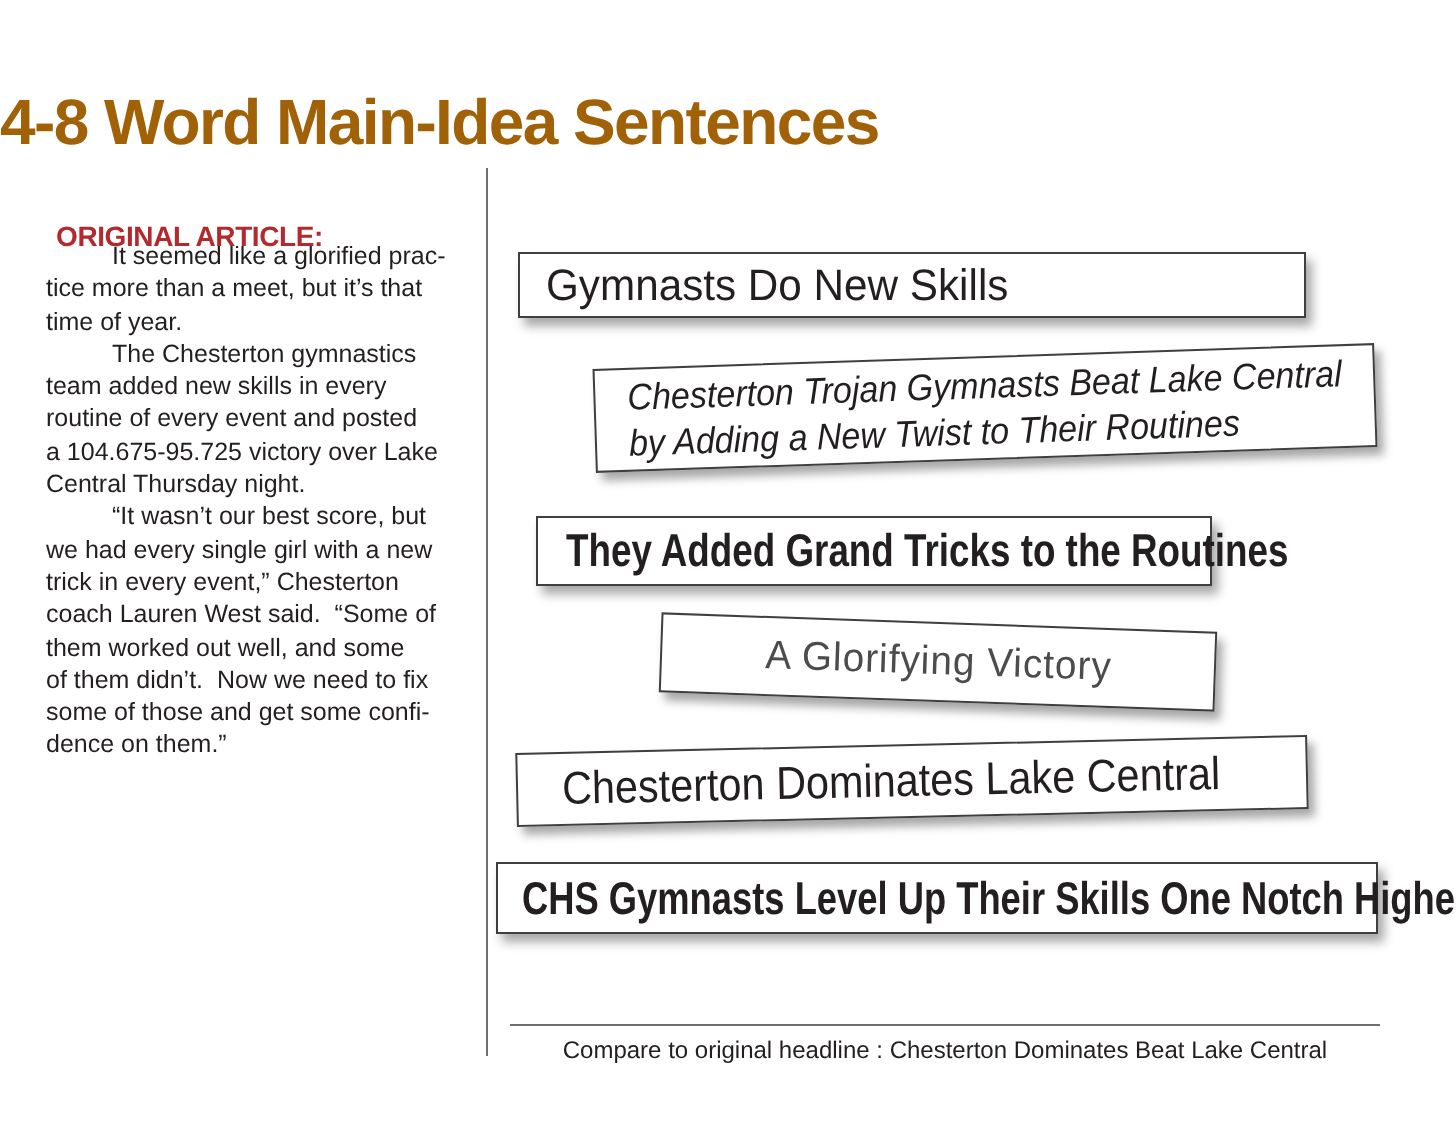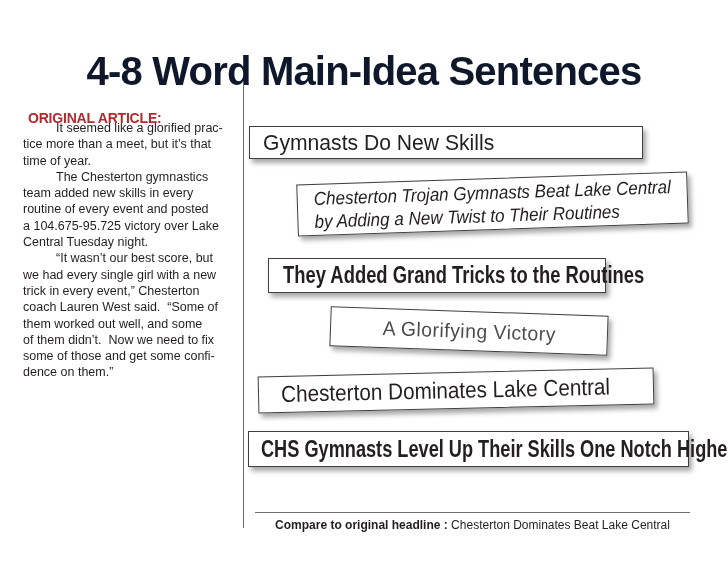--- a/index.html
+++ b/index.html
@@ -7,23 +7,23 @@
     position:relative;
     width:728px;height:563px;
     background:#ffffff;
     font-family:"Liberation Sans", sans-serif;
     color:#231f20;
     overflow:hidden;
   }
   
   #main-title{
     position:absolute;left:0;top:22px;width:728px;
-    text-align:center;
-    font-size:40px;font-weight:700;letter-spacing:-0.8px;
-    color:#0f172a;
+    text-align:left;
+    font-size:32px;font-weight:700;letter-spacing:-0.8px;
+    color:#a16207;
   }
   
   .section-header{
     position:absolute;
     font-size:14px;font-weight:700;
     color:#b32a2e;
     letter-spacing:-0.2px;
     white-space:nowrap;
   }
   #left-header{left:28px;top:86px;margin-top:24px;}
@@ -57,42 +57,42 @@
     box-sizing:border-box;
   }
   .box .txt{
     white-space:pre;
     transform-origin:left center;
     display:inline-block;
   }
   .style-bold{font-weight:700;}
   .style-italic{font-style:italic;}
   .style-light{color:#4c4c4c;}
-  .box1{left:249px;top:126px;width:394px;height:33px;padding-left:13px;font-size:22px;}
+  .box1{left:259px;top:126px;width:394px;height:33px;padding-left:13px;font-size:22px;}
   .box1 .txt{transform:scaleX(0.96);}
   .box2{left:297px;top:178px;width:391px;height:52px;padding-left:16px;
         font-size:18.5px;line-height:23px;transform:rotate(-1.9deg);}
   .box2 .txt{transform:scaleX(0.92);}
   .box3{left:268px;top:258px;width:338px;height:35px;padding-left:14px;font-size:23px;}
   .box3 .txt{transform:scaleX(0.80);}
   .box4{left:330px;top:311px;width:278px;height:40px;justify-content:center;
         font-size:20px;transform:rotate(2deg);}
   .box4 .txt{transform:scaleX(0.97);transform-origin:center;letter-spacing:0.5px;}
   .box5{left:258px;top:372px;width:396px;height:37px;padding-left:22px;
         font-size:23px;transform:rotate(-1.3deg);}
   .box5 .txt{transform:scaleX(0.90);}
   .box6{left:248px;top:431px;width:441px;height:36px;padding-left:12px;font-size:23px;}
   .box6 .txt{transform:scaleX(0.79);}
   
   #footer-compare{
     position:absolute;left:255px;top:518px;width:435px;
     text-align:center;font-size:12px;
     white-space:nowrap;
   }
-  #footer-compare .lbl{font-weight:700;}
+  #footer-compare .lbl{font-weight:400;}
 </style>
 </head>
 <body>
 
 <div id="page">
 
   <h1 id="main-title">4-8 Word Main-Idea Sentences</h1>
 
   <div id="left-header" class="section-header">ORIGINAL ARTICLE:</div>
 
@@ -101,21 +101,21 @@
 
   <div id="article">
 
   <p>It seemed like a glorified prac-
 tice more than a meet, but it’s that
 time of year.</p>
       <p>The Chesterton gymnastics
 team added new skills in every
 routine of every event and posted
 a 104.675-95.725 victory over Lake
-Central Tuesday night.</p>
+Central Thursday night.</p>
       <p>“It wasn’t our best score, but
 we had every single girl with a new
 trick in every event,” Chesterton
 coach Lauren West said.  “Some of
 them worked out well, and some
 of them didn’t.  Now we need to fix
 some of those and get some confi-
 dence on them.”</p>
     </div>
 

